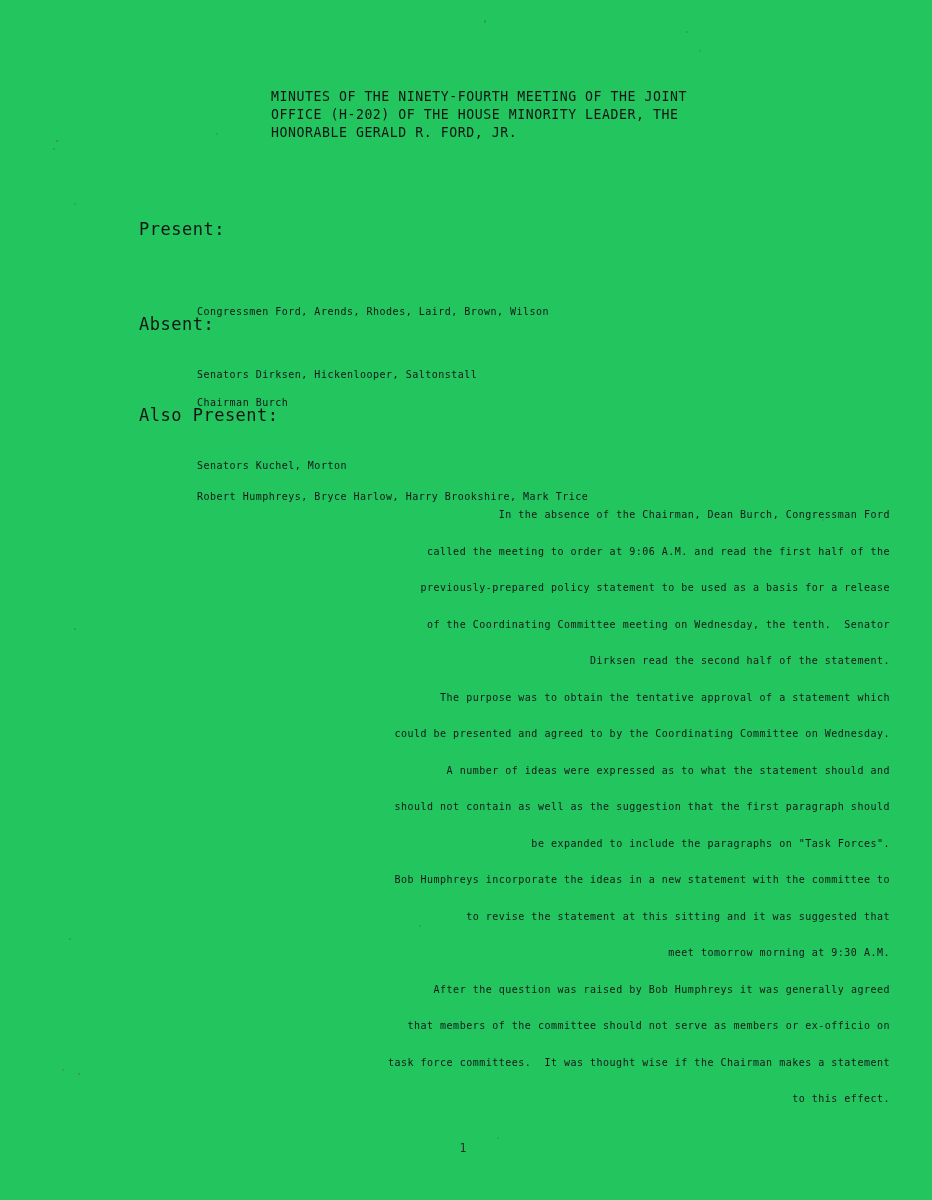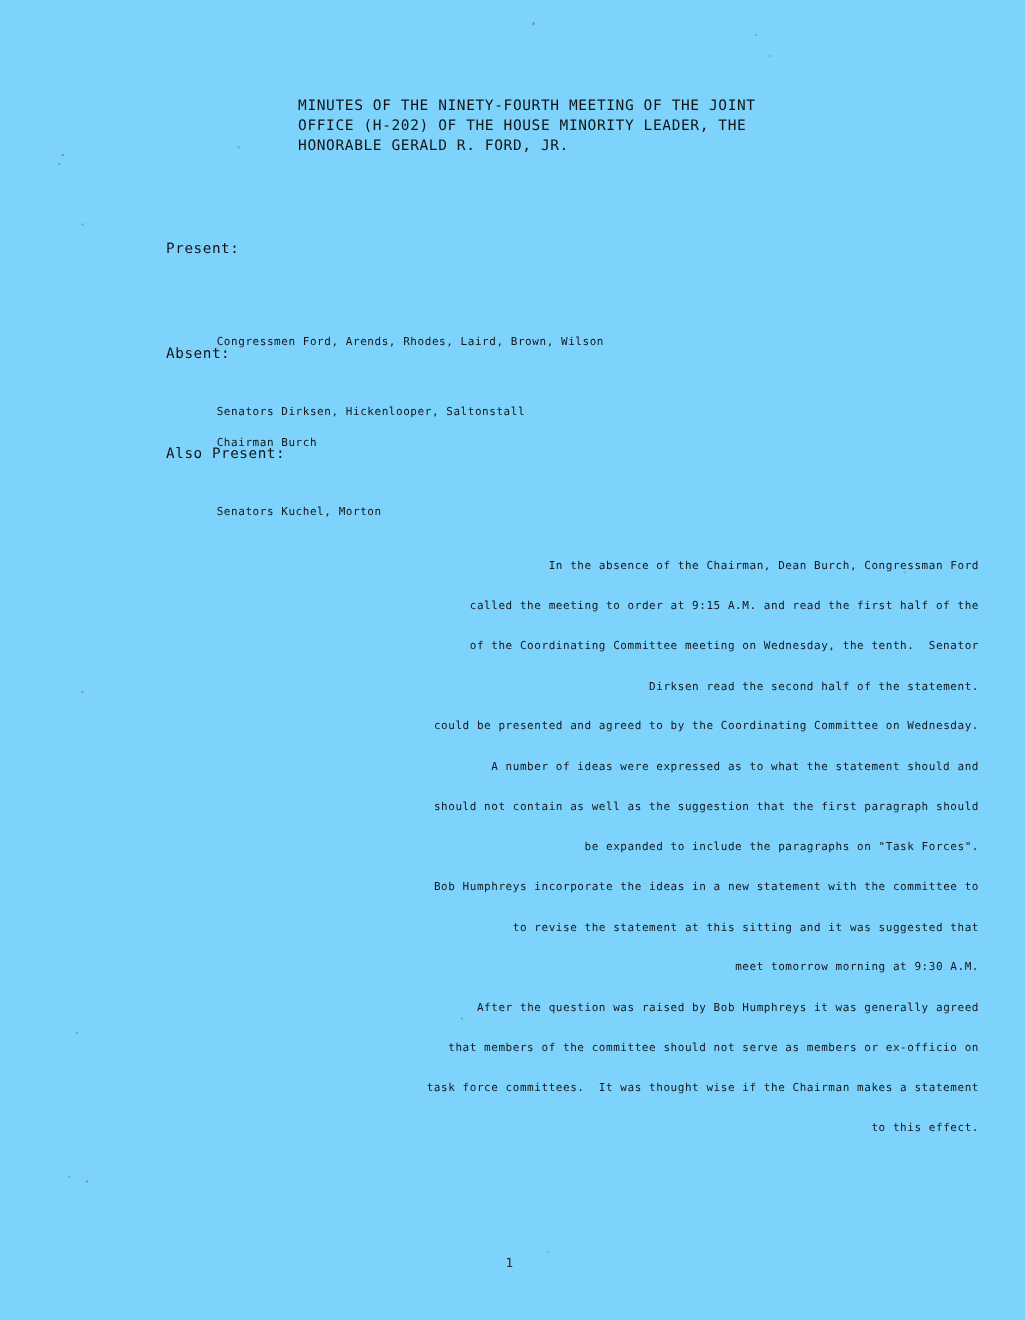--- a/index.html
+++ b/index.html
@@ -5,21 +5,21 @@
   html, body {
     margin: 0;
     padding: 0;
     background: #ffffff;
   }
 
   .page {
     position: relative;
     width: 932px;
     height: 1200px;
-    background: #7dd3fc;
+    background: #22c55e;
     overflow: hidden;
     font-family: "DejaVu Sans Mono", "Liberation Mono", monospace;
     color: #17181a;
   }
 
   
   .speck-layer {
     position: absolute;
     inset: 0;
     pointer-events: none;
@@ -42,22 +42,22 @@
     font-size: 13.2px;
     line-height: 18.2px;
     letter-spacing: 0.55px;
     white-space: pre;
     color: #131416;
   }
 
   
   .section-label {
     position: absolute;
-    left: 151px;
-    font-size: 13px;
+    left: 139px;
+    font-size: 17px;
     letter-spacing: 0.5px;
     white-space: pre;
     color: #131416;
   }
   .roster {
     position: absolute;
     left: 197px;
     font-size: 10px;
     line-height: 21px;
     letter-spacing: 0.5px;
@@ -130,26 +130,31 @@
     <div>Senators Dirksen, Hickenlooper, Saltonstall</div>
   </div>
 
   <div class="section-label" style="top:314px;">Absent:</div>
   <div class="roster" style="top:350px;">
     <div>Chairman Burch</div>
     <div>Senators Kuchel, Morton</div>
   </div>
 
   <div class="section-label" style="top:405px;">Also Present:</div>
+  <div class="roster" style="top:444px;">
+    <div>Robert Humphreys, Bryce Harlow, Harry Brookshire, Mark Trice</div>
+  </div>
 
   <div class="body-block">
     <div class="body-line indent">In the absence of the Chairman, Dean Burch, Congressman Ford</div>
-    <div class="body-line">called the meeting to order at 9:15 A.M. and read the first half of the</div>
+    <div class="body-line">called the meeting to order at 9:06 A.M. and read the first half of the</div>
+    <div class="body-line">previously-prepared policy statement to be used as a basis for a release</div>
     <div class="body-line">of the Coordinating Committee meeting on Wednesday, the tenth.  Senator</div>
     <div class="body-line">Dirksen read the second half of the statement.</div>
+    <div class="body-line indent">The purpose was to obtain the tentative approval of a statement which</div>
     <div class="body-line">could be presented and agreed to by the Coordinating Committee on Wednesday.</div>
     <div class="body-line indent">A number of ideas were expressed as to what the statement should and</div>
     <div class="body-line">should not contain as well as the suggestion that the first paragraph should</div>
     <div class="body-line">be expanded to include the paragraphs on "Task Forces".</div>
     <div class="body-line">Bob Humphreys incorporate the ideas in a new statement with the committee to</div>
     <div class="body-line">to revise the statement at this sitting and it was suggested that</div>
     <div class="body-line">meet tomorrow morning at 9:30 A.M.</div>
     <div class="body-line indent">After the question was raised by Bob Humphreys it was generally agreed</div>
     <div class="body-line">that members of the committee should not serve as members or ex-officio on</div>
     <div class="body-line">task force committees.  It was thought wise if the Chairman makes a statement</div>

